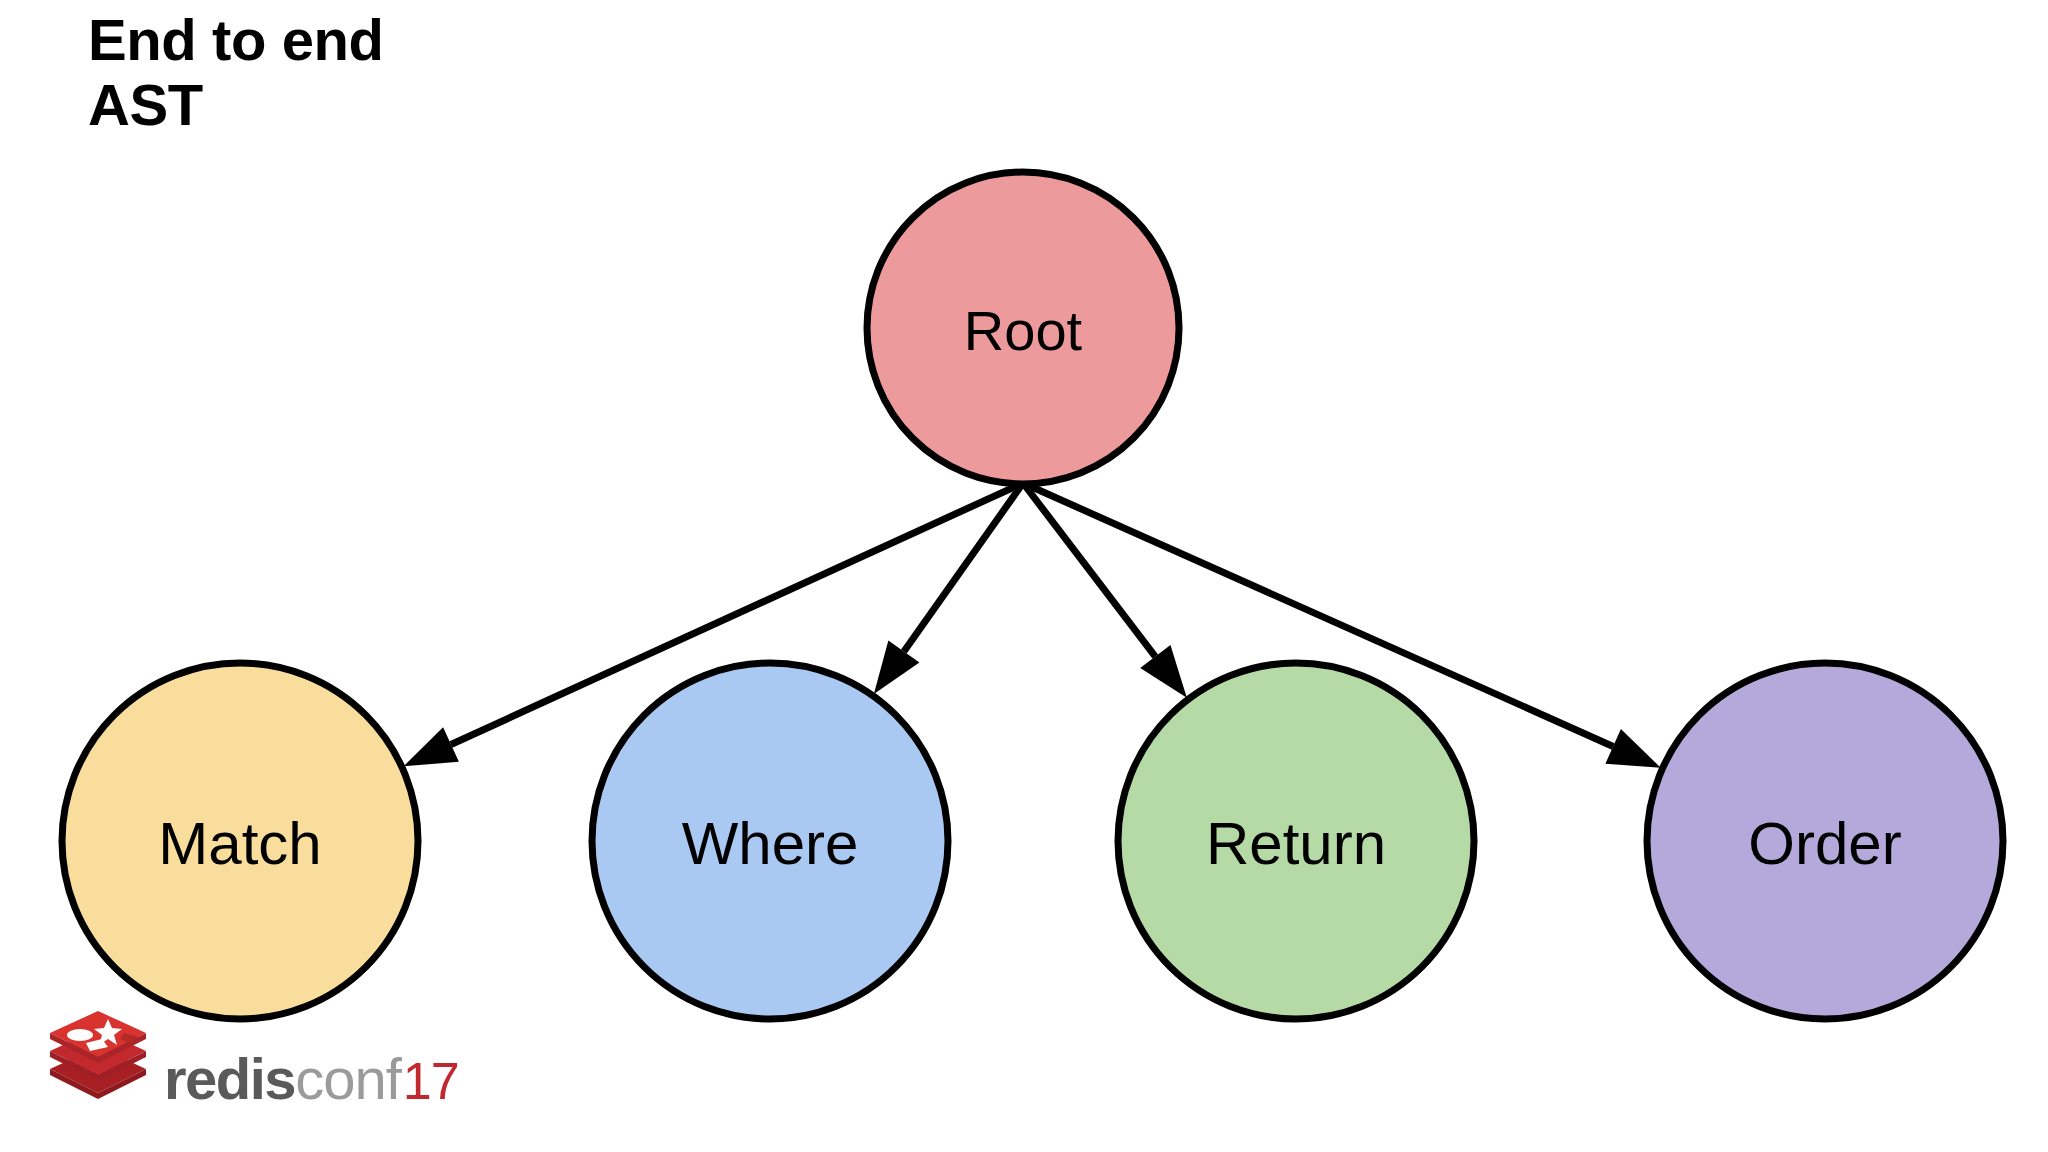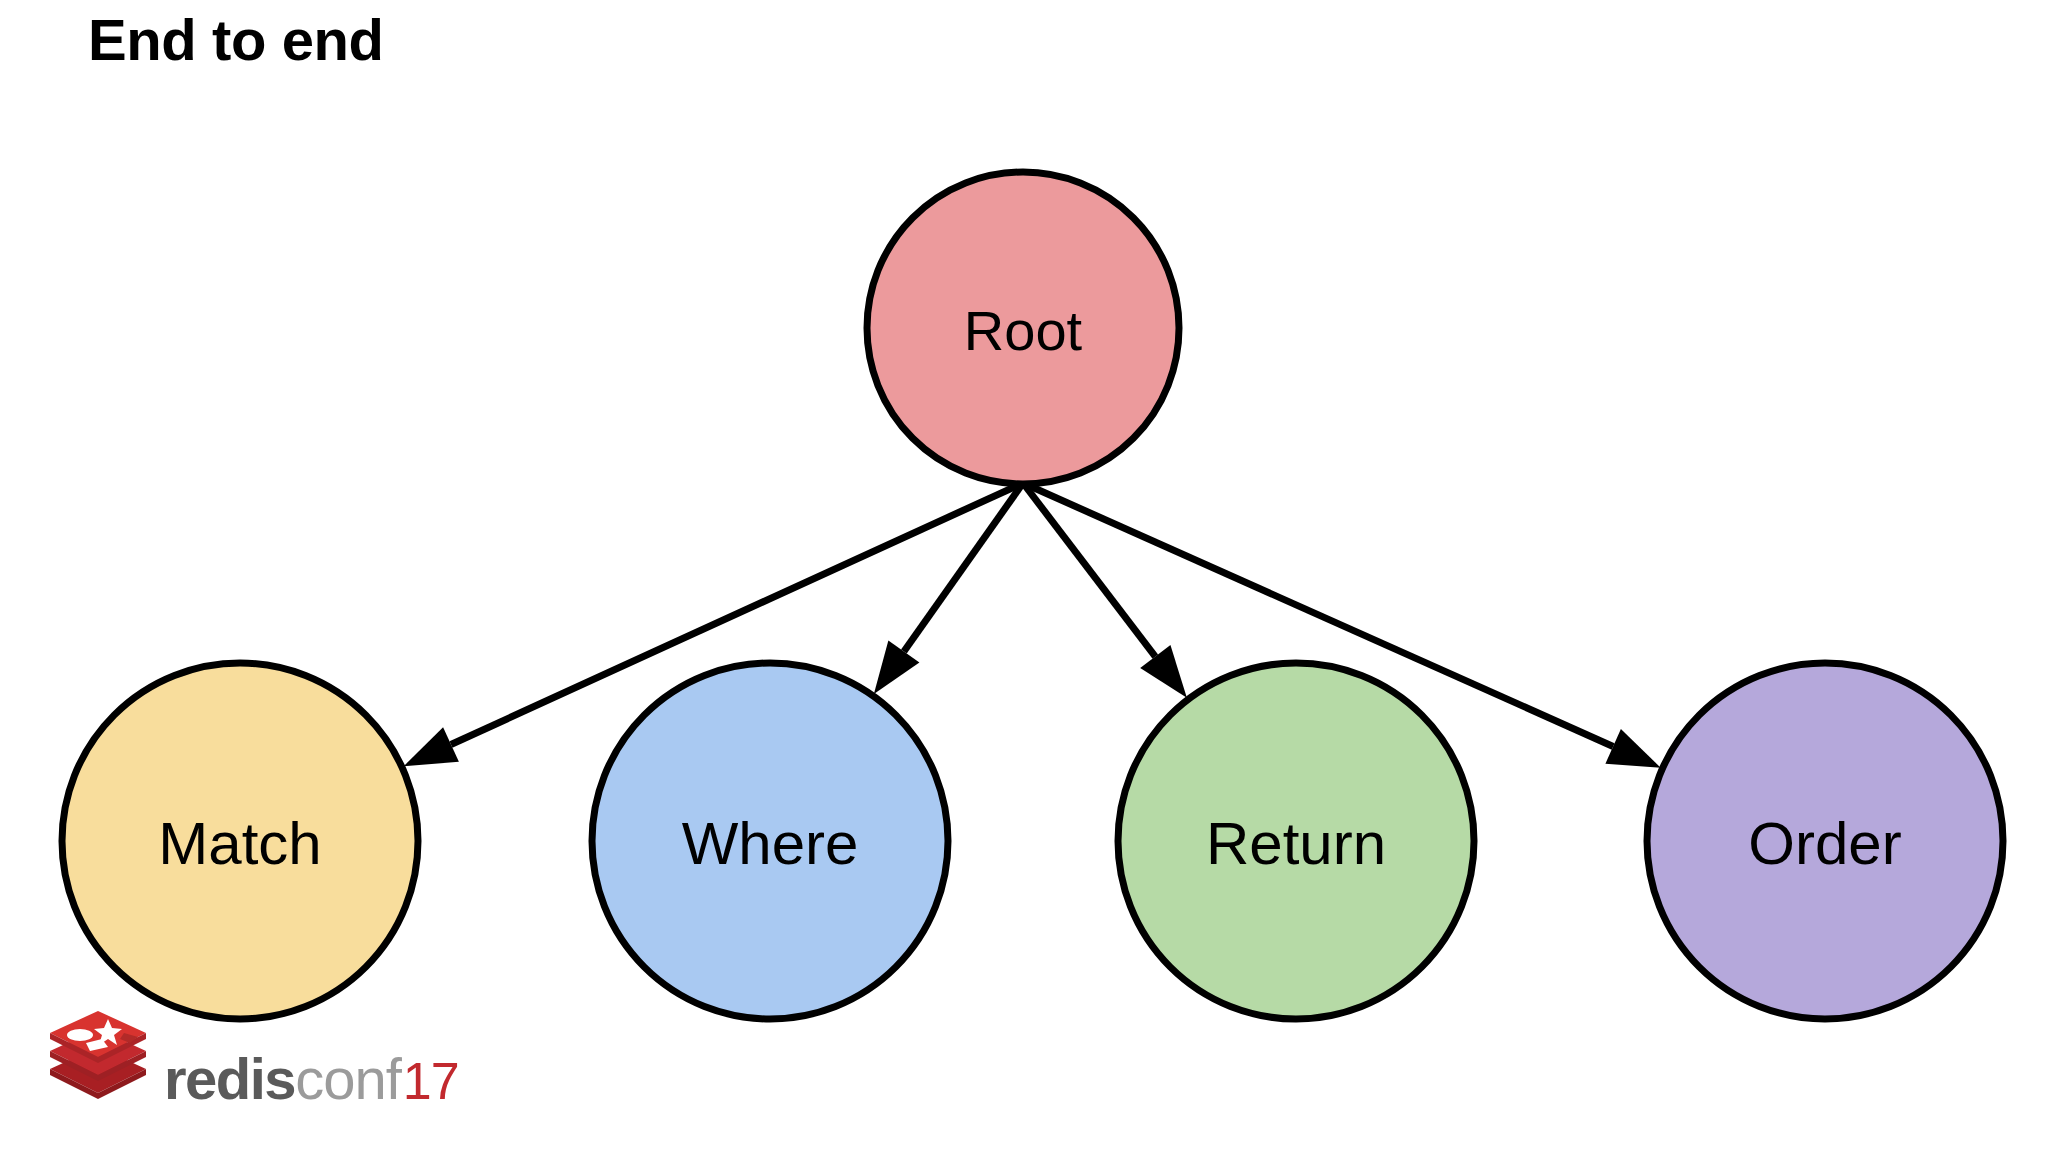--- a/index.html
+++ b/index.html
@@ -105,20 +105,21 @@
     margin-left: 2px;
   }
 </style>
 </head>
 <body>
 
 <div id="stage">
 
   <div id="title-block">
     <div class="title-line">End to end</div>
+    <div class="title-line">AST</div>
   </div>
 
   <svg id="graph-svg" viewBox="0 0 2048 1152">
     <g id="edges-layer">
         <g>
           <line x1="1023" y1="483" x2="450.99225558321666" y2="744.5309993629737" class="edge-line"></line>
           <polygon points="403.7008879524957,766.153361574721 443.09177708277053,727.2514611902103 458.8927340836628,761.8105375357371" class="edge-head"></polygon>
         </g>
         <g>
           <line x1="1023" y1="483" x2="903.8943715254283" y2="651.5368181576944" class="edge-line"></line>

